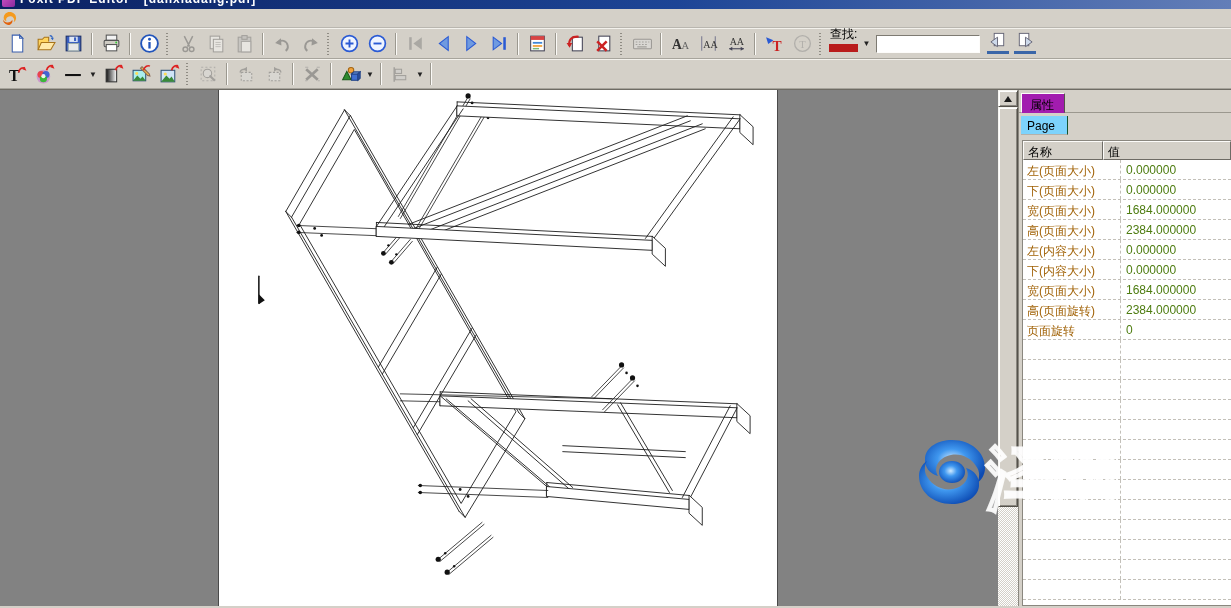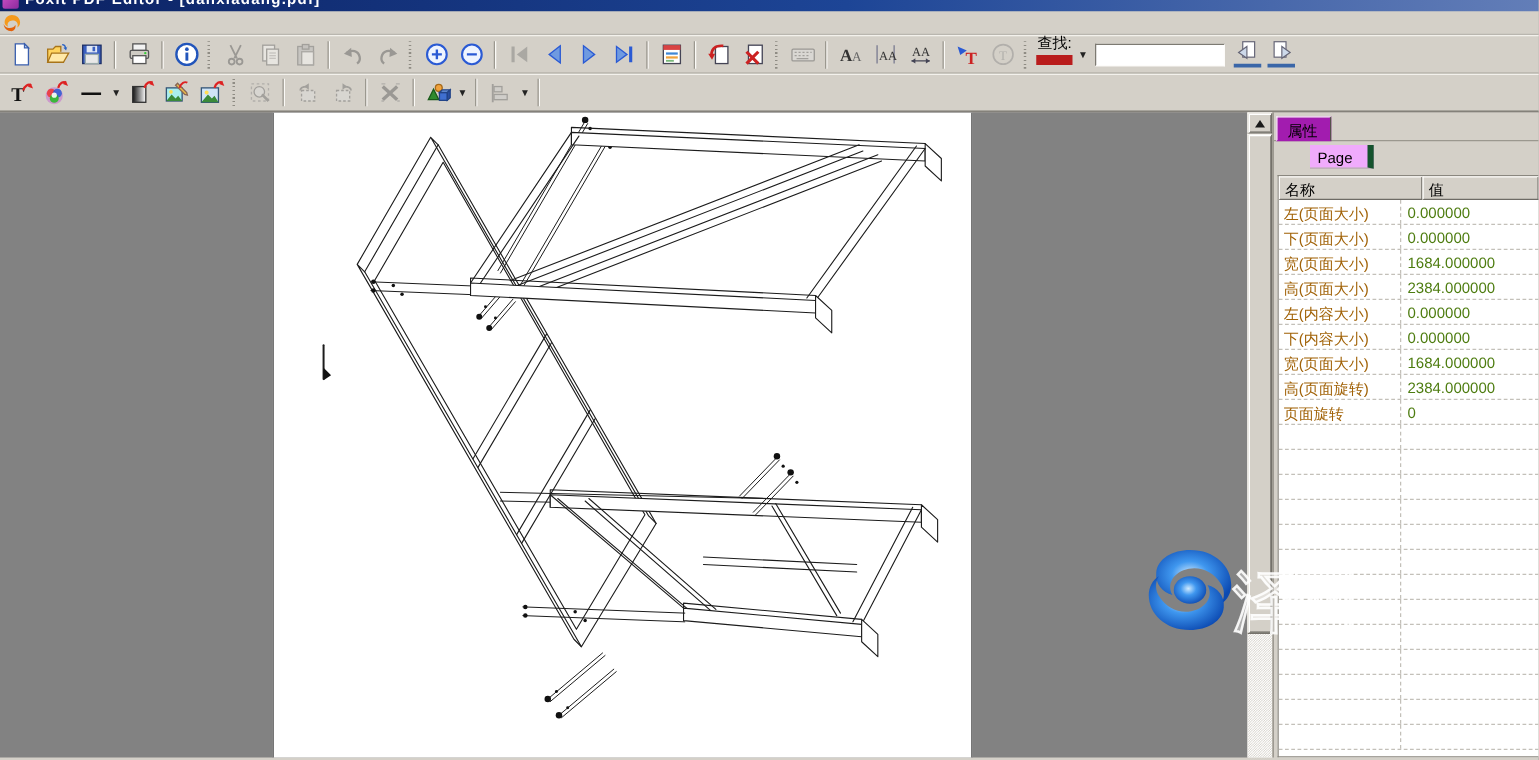--- a/index.html
+++ b/index.html
@@ -62,36 +62,36 @@
   .sbtn.up .tri { width:0; height:0; border-left:4px solid transparent; border-right:4px solid transparent;
     border-bottom:6px solid #1a1a1a; }
   .sthumb { top:17px; height:400px; }
 
   
   .panel { flex:1; background:#d4d0c8; border-left:1px solid #8a877f; position:relative; overflow:hidden; }
   .panel-tab { position:absolute; left:2px; top:3px; height:20px; padding:3px 10px 0 8px;
     background:#a21caf; border:1px solid; border-color:#fdfcfa #55524b transparent #fdfcfa; z-index:2; }
   .panel-tabline { position:absolute; left:0; top:22px; width:100%; height:1px; background:#9b988f; }
   .page-tab { position:absolute; left:2px; top:26px; height:19px; padding:3px 12px 0 6px;
-    background:#f0abfc; border-right:5px solid #14532d; border-bottom:1px solid #b4b1aa;margin-left:27px; }
+    background:#7dd3fc; border-right:1px solid #14532d; border-bottom:1px solid #b4b1aa; }
   .prop-table { position:absolute; left:3px; top:50px; right:0; bottom:0; background:#fff;
     border:1px solid #8a877f; border-right:none; display:flex; flex-direction:column; overflow:hidden; }
   .phead { display:flex; height:19px; flex:0 0 auto; }
   .phead > div { background:#d4d0c8; border:1px solid; border-color:#fdfcfa #6e6b65 #6e6b65 #fdfcfa;
     padding:2px 4px 0 4px; color:#000; }
-  .ph-name { width:115px; flex:0 0 auto; } .ph-val { flex:1; }
+  .ph-name { width:80px; flex:0 0 auto; } .ph-val { flex:1; }
   .prow { display:flex; height:20px; flex:0 0 auto; border-bottom:1px dashed #c3c0b9; }
   .pname { width:98px; flex:0 0 auto; border-right:1px dashed #c3c0b9; padding:3px 0 0 4px;
     color:#a16207; overflow:hidden; white-space:nowrap; }
   .pval { flex:1; padding:3px 0 0 5px; color:#4d7c0f; overflow:hidden; white-space:nowrap; }
 
   
   .wm-logo { position:absolute; left:913px; top:434px; z-index:40; pointer-events:none; }
-  .wm-text { position:absolute; left:986px; top:446px; z-index:41; pointer-events:none;
-    font-size:54px; font-weight:normal; letter-spacing:-8px; color:transparent;
+  .wm-text { position:absolute; left:986px; top:432px; z-index:41; pointer-events:none;
+    font-size:71px; font-weight:bold; letter-spacing:-8px; color:transparent;
     -webkit-text-stroke:2px rgba(255,255,255,.9); text-shadow:0 0 1px rgba(255,255,255,.35); }
 </style>
 </head>
 <body>
 
 <svg width="0" height="0" style="position:absolute">
   <defs>
     <linearGradient id="gshade" x1="0" y1="0" x2="1" y2="0">
       <stop offset="0" stop-color="#111"></stop>
         <stop offset="1" stop-color="#fff"></stop>

